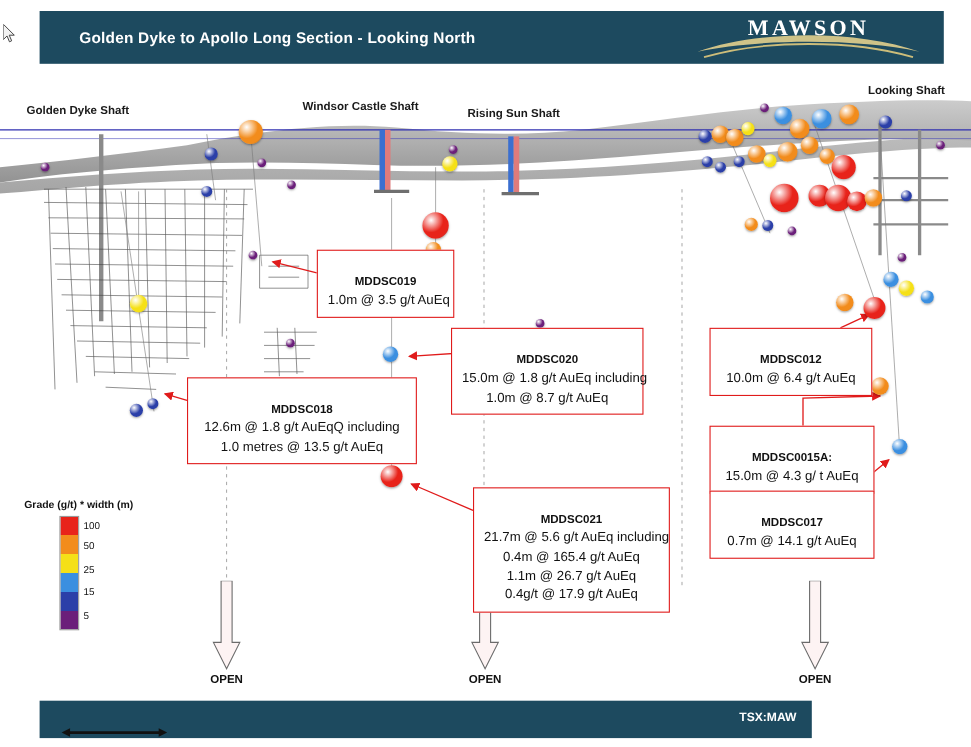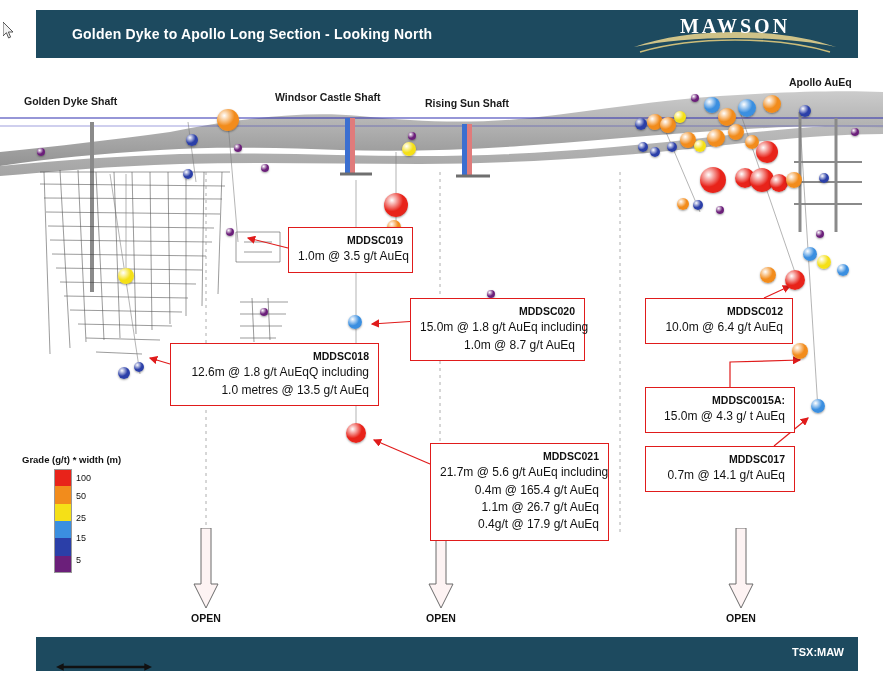--- a/index.html
+++ b/index.html
@@ -61,21 +61,21 @@
     color: #ffffff;
     font-size: 20px;
     font-weight: bold;
     letter-spacing: 3px;
     font-family: "Liberation Serif", serif;
   }
   
   .footer-bar {
     position: absolute;
     left: 36px; top: 637px;
-    width: 822px; height: 34px;
+    width: 702px; height: 34px;
     background: #1d4a5f;
   }
   .footer-text {
     position: absolute;
     right: 14px; top: 9px;
     color: #ffffff;
     font-size: 11px;
     font-weight: bold;
   }
   
@@ -92,23 +92,23 @@
     font-size: 10.5px;
     font-weight: bold;
     color: #1a1a1a;
     white-space: nowrap;
   }
   
   .callout {
     position: absolute;
     border: 1.3px solid #e01b1b;
     background: #ffffff;
-    padding: 5px 9px 6px 9px;
+    padding: 21px 9px 6px 9px;
     box-sizing: border-box;
-    text-align: right;
+    text-align: center;
     z-index: 40;
   }
   .callout .c-title {
     font-size: 10.5px;
     font-weight: bold;
     color: #111;
     white-space: nowrap;
     line-height: 1.45;
   }
   .callout .c-line {
@@ -352,21 +352,21 @@
         <div class="sphere" style="left: 817px; top: 193px; width: 14px; height: 14px; background: radial-gradient(circle at 33% 30%, rgb(255, 255, 255) 0%, rgb(245, 224, 23) 48%, rgb(245, 224, 23) 72%, rgba(0, 0, 0, 0.55) 100%); box-shadow: rgba(0, 0, 0, 0.35) 0px 1px 2px;"></div>
         <div class="sphere" style="left: 837px; top: 202px; width: 12px; height: 12px; background: radial-gradient(circle at 33% 30%, rgb(255, 255, 255) 0%, rgb(59, 143, 224) 48%, rgb(59, 143, 224) 72%, rgba(0, 0, 0, 0.55) 100%); box-shadow: rgba(0, 0, 0, 0.35) 0px 1px 2px;"></div>
         <div class="sphere" style="left: 792px; top: 281px; width: 16px; height: 16px; background: radial-gradient(circle at 33% 30%, rgb(255, 255, 255) 0%, rgb(242, 140, 28) 48%, rgb(242, 140, 28) 72%, rgba(0, 0, 0, 0.55) 100%); box-shadow: rgba(0, 0, 0, 0.35) 0px 1px 2px;"></div>
         <div class="sphere" style="left: 811px; top: 337px; width: 14px; height: 14px; background: radial-gradient(circle at 33% 30%, rgb(255, 255, 255) 0%, rgb(59, 143, 224) 48%, rgb(59, 143, 224) 72%, rgba(0, 0, 0, 0.55) 100%); box-shadow: rgba(0, 0, 0, 0.35) 0px 1px 2px;"></div>
       </div>
 
     <div id="shaft-labels">
         <div class="shaft-label" style="left: 24px; top: 33px;">Golden Dyke Shaft</div>
         <div class="shaft-label" style="left: 275px; top: 29px;">Windsor Castle Shaft</div>
         <div class="shaft-label" style="left: 425px; top: 35px;">Rising Sun Shaft</div>
-        <div class="shaft-label" style="left: 789px; top: 14px;">Apollo AuEq</div>
+        <div class="shaft-label" style="left: 789px; top: 14px;">Looking Shaft</div>
       </div>
 
     <div id="callouts">
         <div class="callout" style="left: 288px; top: 165px; width: 125px;">
           <div class="c-title">MDDSC019</div>
           <div class="c-line">1.0m @ 3.5 g/t AuEq</div>
         </div>
         <div class="callout" style="left: 170px; top: 281px; width: 209px;">
           <div class="c-title">MDDSC018</div>
           <div class="c-line">12.6m @ 1.8 g/t AuEqQ including</div>

